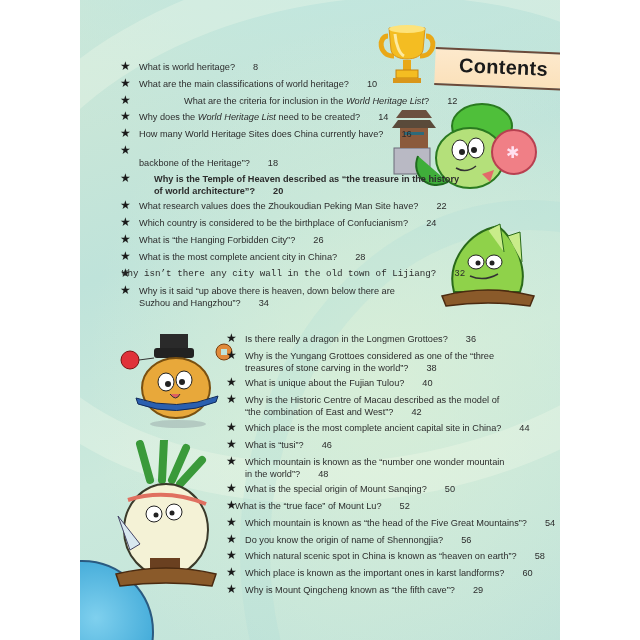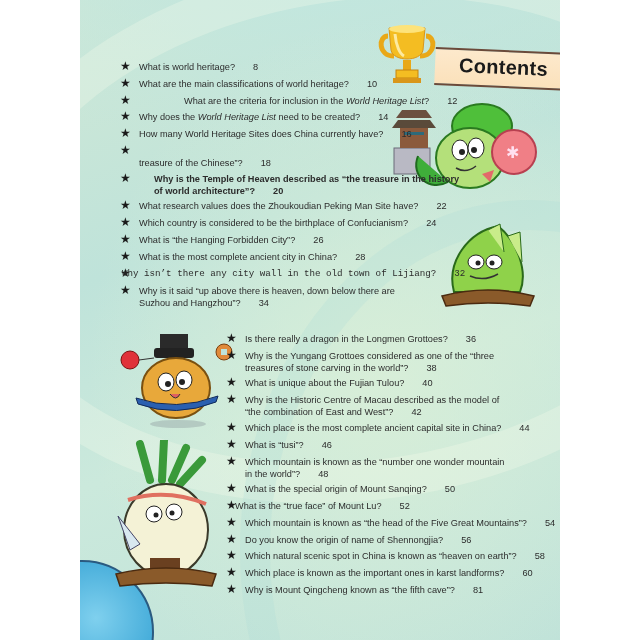--- a/index.html
+++ b/index.html
@@ -152,21 +152,21 @@
     <li class="toc-item" style="left:0; top:111px;">
       <span class="star">★</span>
       <span class="text" style="left:19px;">Why does the <i>World Heritage List</i> need to be created?<span class="page-num">14</span></span>
     </li>
     <li class="toc-item" style="left:0; top:128px;">
       <span class="star">★</span>
       <span class="text" style="left:19px;"><span>How many World Heritage Sites does China currently have?</span><span class="page-num">16</span></span>
     </li>
     <li class="toc-item" style="left:0; top:145px;">
       <span class="star">★</span>
-      <span class="text" style="left:19px;"><br><span>treasure of the Chinese”?</span><span class="page-num">18</span></span>
+      <span class="text" style="left:19px;"><br><span>backbone of the Heritage”?</span><span class="page-num">18</span></span>
     </li>
     <li class="toc-item" style="left:0; top:173px;">
       <span class="star">★</span>
       <span class="text" style="left:34px;font-weight:bold;"><span>Why is the Temple of Heaven described as “the treasure in the history</span><br><span>of world architecture”?</span><span class="page-num">20</span></span>
     </li>
     <li class="toc-item" style="left:0; top:200px;">
       <span class="star">★</span>
       <span class="text" style="left:19px;"><span>What research values does the Zhoukoudian Peking Man Site have?</span><span class="page-num">22</span></span>
     </li>
     <li class="toc-item" style="left:0; top:217px;">
@@ -239,16 +239,16 @@
     <li class="toc-item" style="left:0; top:550px;">
       <span class="star">★</span>
       <span class="text" style="left:19px;"><span>Which natural scenic spot in China is known as “heaven on earth”?</span><span class="page-num">58</span></span>
     </li>
     <li class="toc-item" style="left:0; top:567px;">
       <span class="star">★</span>
       <span class="text" style="left:19px;"><span>Which place is known as the important ones in karst landforms?</span><span class="page-num">60</span></span>
     </li>
     <li class="toc-item" style="left:0; top:584px;">
       <span class="star">★</span>
-      <span class="text" style="left:19px;"><span>Why is Mount Qingcheng known as “the fifth cave”?</span><span class="page-num">81</span></span>
+      <span class="text" style="left:19px;"><span>Why is Mount Qingcheng known as “the fifth cave”?</span><span class="page-num">29</span></span>
     </li>
   </ul>
 </div>
 
 </body></html>

